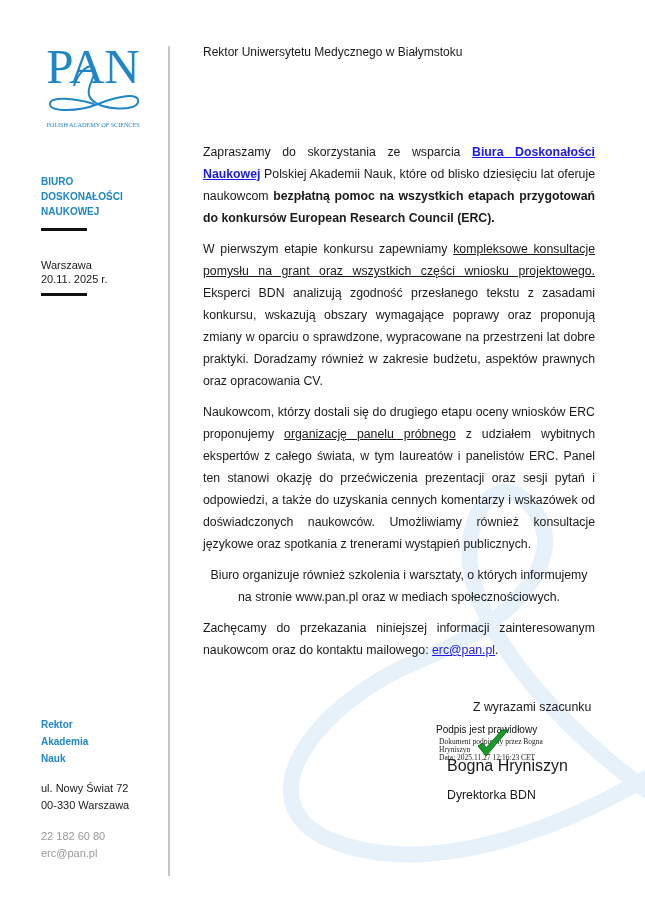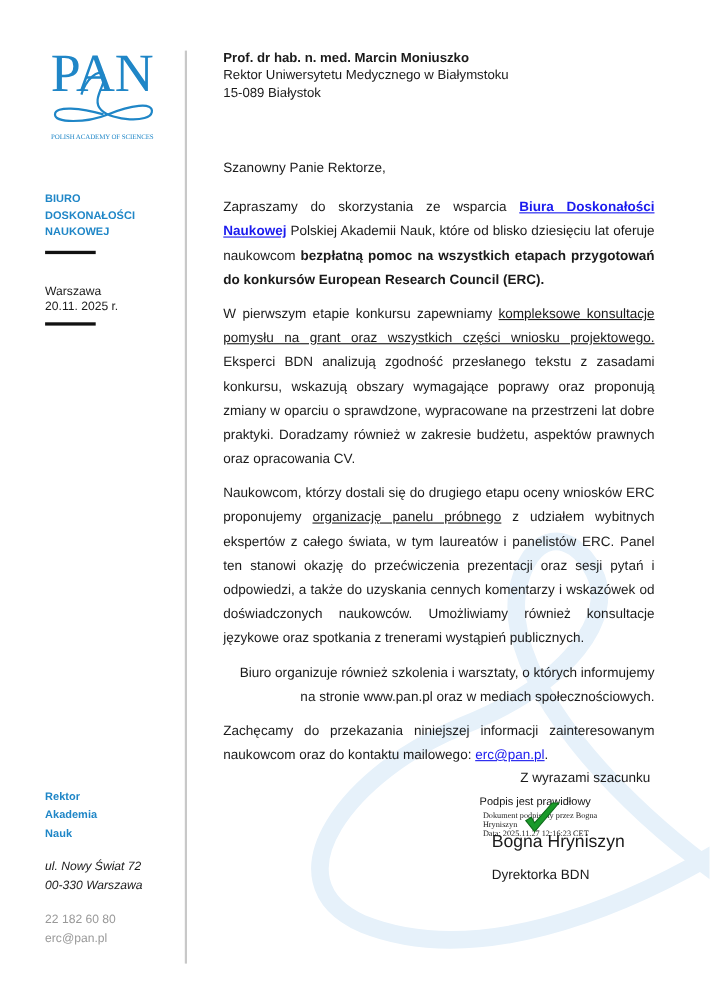--- a/index.html
+++ b/index.html
@@ -59,41 +59,38 @@
   <div class="side-text">Warszawa</div>
   <div class="side-text">20.11. 2025 r.</div>
 </div>
 <div class="side-rule" style="top:293px;"></div>
 
 <div class="side" style="top:716px; line-height:17px;">
   <div class="side-title" style="line-height:17px;">Rektor</div>
   <div class="side-title" style="line-height:17px;">Akademia</div>
   <div class="side-title" style="line-height:17px;">Nauk</div>
 </div>
-<div class="side" style="top:780px; line-height:17px;font-style:italic;">
+<div class="side" style="top:780px; line-height:17px;">
   <div class="side-text">ul. Nowy Świat 72</div>
   <div class="side-text">00-330 Warszawa</div>
 </div>
 <div class="side" style="top:828px; line-height:17px;">
   <div class="side-gray">22 182 60 80</div>
   <div class="side-gray">erc@pan.pl</div>
 </div>
 
 <div class="recipient">
-  <div class="name">Prof. dr hab. n. med. Marcin Moniuszko</div>
   <div>Rektor Uniwersytetu Medycznego w Białymstoku</div>
-  <div>15-089 Białystok</div>
 </div>
 
 <div class="body">
-  <p class="greet">Szanowny Panie Rektorze,</p>
   <p><span>Zapraszamy do skorzystania ze wsparcia </span><span class="link">Biura Doskonałości Naukowej</span><span> Polskiej Akademii Nauk, które od blisko dziesięciu lat oferuje naukowcom </span><b>bezpłatną pomoc na wszystkich etapach przygotowań do konkursów European Research Council (ERC).</b></p>
   <p><span>W pierwszym etapie konkursu zapewniamy </span><span class="u">kompleksowe konsultacje pomysłu na grant oraz wszystkich części wniosku projektowego.</span><span> Eksperci BDN analizują zgodność przesłanego tekstu z zasadami konkursu, wskazują obszary wymagające poprawy oraz proponują zmiany w oparciu o sprawdzone, wypracowane na przestrzeni lat dobre praktyki. Doradzamy również w zakresie budżetu, aspektów prawnych oraz opracowania CV.</span></p>
   <p><span>Naukowcom, którzy dostali się do drugiego etapu oceny wniosków ERC proponujemy </span><span class="u">organizację panelu próbnego</span><span> z udziałem wybitnych ekspertów z całego świata, w tym laureatów i panelistów ERC. Panel ten stanowi okazję do przećwiczenia prezentacji oraz sesji pytań i odpowiedzi, a także do uzyskania cennych komentarzy i wskazówek od doświadczonych naukowców. Umożliwiamy również konsultacje językowe oraz spotkania z trenerami wystąpień publicznych.</span></p>
-  <p style="text-align:right;">Biuro organizuje również szkolenia i warsztaty, o których informujemy na stronie www.pan.pl oraz w mediach społecznościowych.</p>
+  <p style="text-align:center;">Biuro organizuje również szkolenia i warsztaty, o których informujemy na stronie www.pan.pl oraz w mediach społecznościowych.</p>
   <p><span>Zachęcamy do przekazania niniejszej informacji zainteresowanym naukowcom oraz do kontaktu mailowego: </span><span class="link-plain">erc@pan.pl</span><span>.</span></p>
 </div>
 
 <div class="closing">Z wyrazami szacunku</div>
 <div class="sig-box">
   <div class="sig-valid">Podpis jest prawidłowy</div>
   <div class="sig-detail">
     <div>Dokument podpisany przez Bogna</div>
     <div>Hryniszyn</div>
     <div>Data: 2025.11.27 12:16:23 CET</div>

